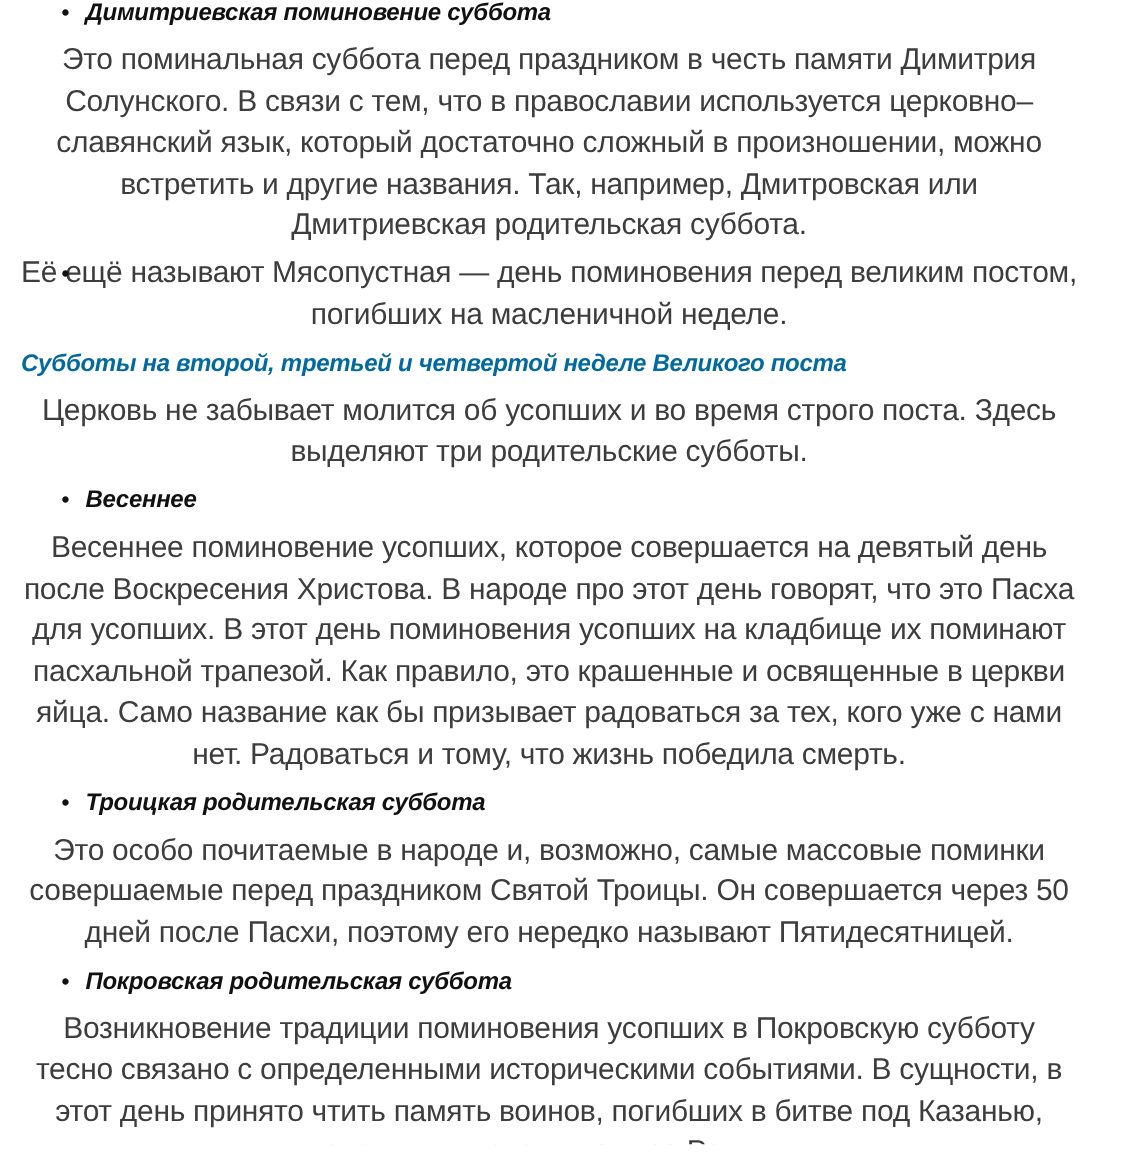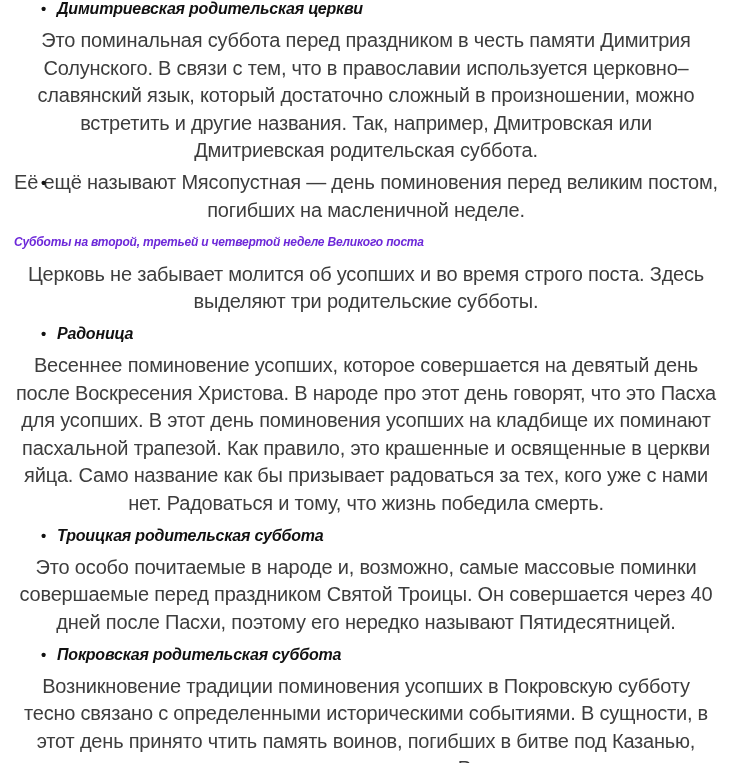--- a/index.html
+++ b/index.html
@@ -45,71 +45,71 @@
   ul.bullet-heading > li .bullet-dot {
     position: absolute;
     left: 27px;
     top: 0;
     font-style: normal;
     font-size: 15px;
     color: #111111;
   }
   .sub-heading {
     margin: 0 0 4.5px 0;
-    font-size: 12px;
+    font-size: 16px;
     line-height: 27.5px;
     font-weight: 700;
     font-style: italic;
     letter-spacing: -0.2px;
-    color: #6d28d9;
+    color: #0369a1;
   }
 </style>
 </head>
 <body>
 
 <div class="page">
 
   <ul class="bullet-heading">
     <li>
       <span class="bullet-dot">•</span>
-      <span>Димитриевская родительская церкви</span>
+      <span>Димитриевская поминовение суббота</span>
     </li>
   </ul>
 
   <p class="para">Это поминальная суббота перед праздником в честь памяти Димитрия Солунского. В связи с тем, что в православии используется церковно–славянский язык, который достаточно сложный в произношении, можно встретить и другие названия. Так, например, Дмитровская или Дмитриевская родительская суббота.</p>
 
   <ul class="bullet-heading">
     <li>
       <span class="bullet-dot">•</span>
     </li>
   </ul>
 
   <p class="para">Её ещё называют Мясопустная — день поминовения перед великим постом, погибших на масленичной неделе.</p>
 
   <div class="sub-heading">Субботы на второй, третьей и четвертой неделе Великого поста</div>
 
   <p class="para">Церковь не забывает молится об усопших и во время строго поста. Здесь выделяют три родительские субботы.</p>
 
   <ul class="bullet-heading">
     <li>
       <span class="bullet-dot">•</span>
-      <span>Радоница</span>
+      <span>Весеннее</span>
     </li>
   </ul>
 
   <p class="para">Весеннее поминовение усопших, которое совершается на девятый день после Воскресения Христова. В народе про этот день говорят, что это Пасха для усопших. В этот день поминовения усопших на кладбище их поминают пасхальной трапезой. Как правило, это крашенные и освященные в церкви яйца. Само название как бы призывает радоваться за тех, кого уже с нами нет. Радоваться и тому, что жизнь победила смерть.</p>
 
   <ul class="bullet-heading">
     <li>
       <span class="bullet-dot">•</span>
       <span>Троицкая родительская суббота</span>
     </li>
   </ul>
 
-  <p class="para">Это особо почитаемые в народе и, возможно, самые массовые поминки совершаемые перед праздником Святой Троицы. Он совершается через 40 дней после Пасхи, поэтому его нередко называют Пятидесятницей.</p>
+  <p class="para">Это особо почитаемые в народе и, возможно, самые массовые поминки совершаемые перед праздником Святой Троицы. Он совершается через 50 дней после Пасхи, поэтому его нередко называют Пятидесятницей.</p>
 
   <ul class="bullet-heading">
     <li>
       <span class="bullet-dot">•</span>
       <span>Покровская родительская суббота</span>
     </li>
   </ul>
 
   <p class="para">Возникновение традиции поминовения усопших в Покровскую субботу тесно связано с определенными историческими событиями. В сущности, в этот день принято чтить память воинов, погибших в битве под Казанью, положивших свои жизни за Родину.</p>
 

